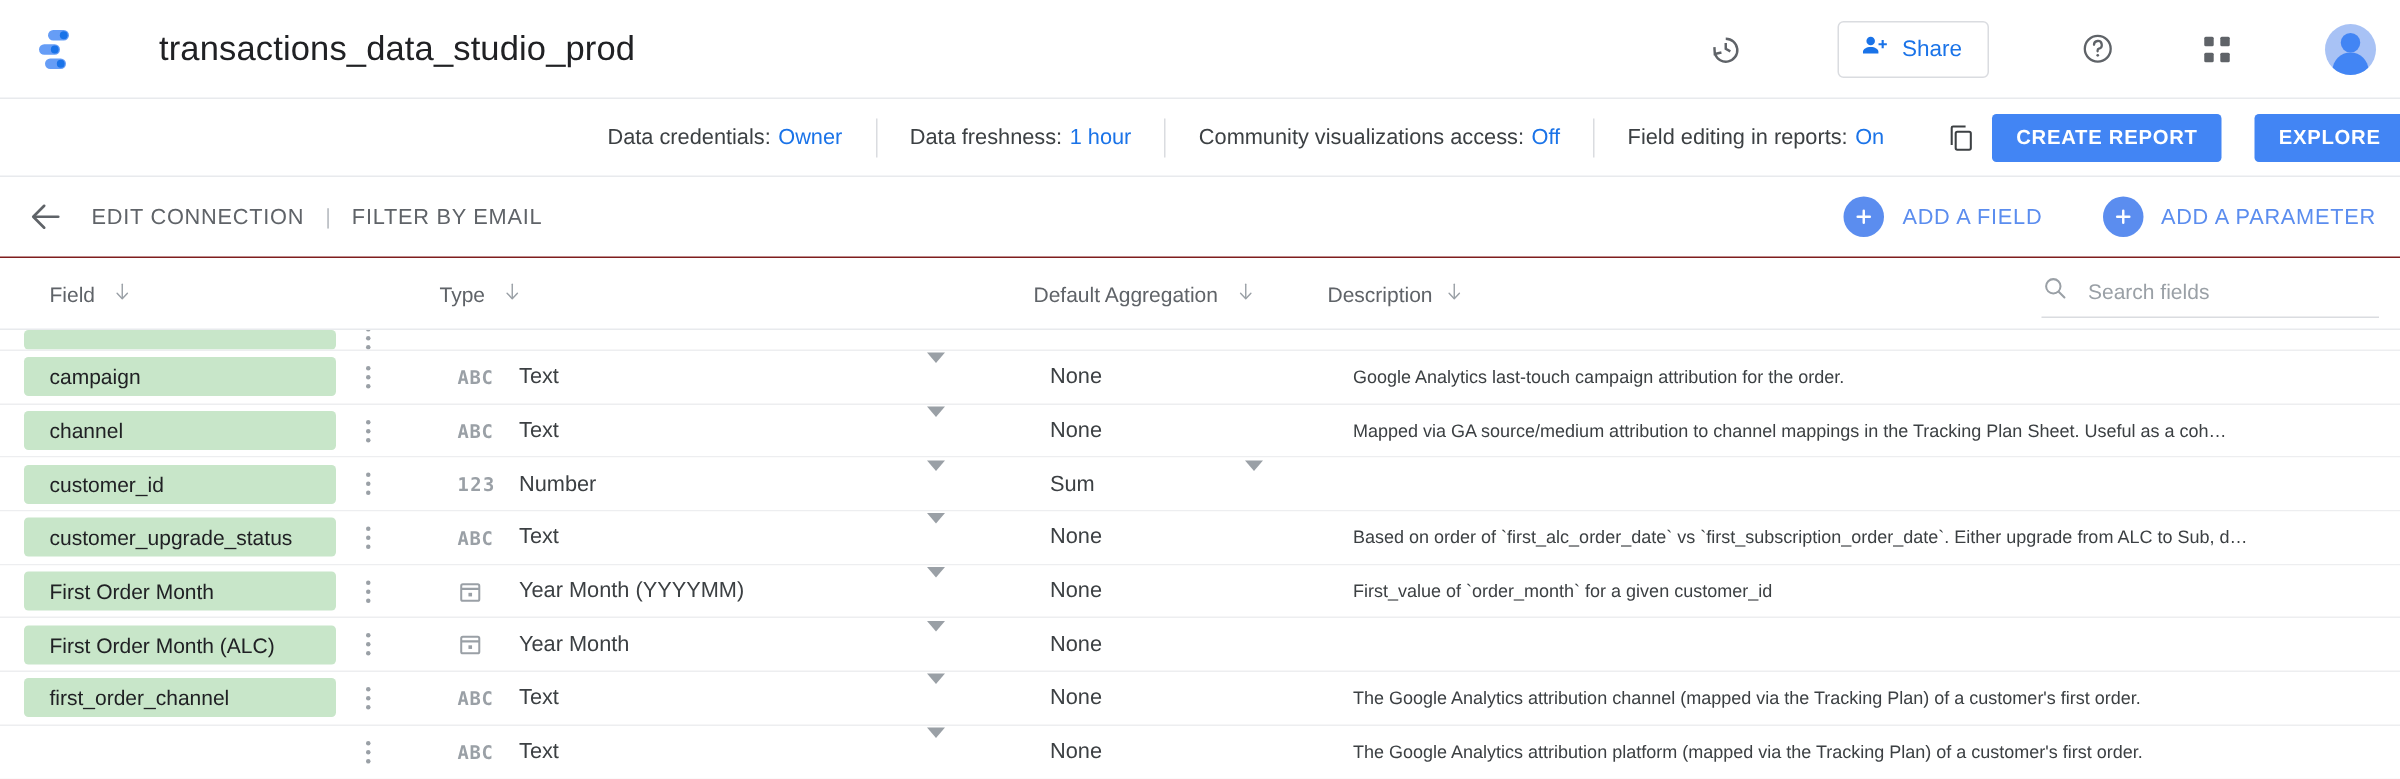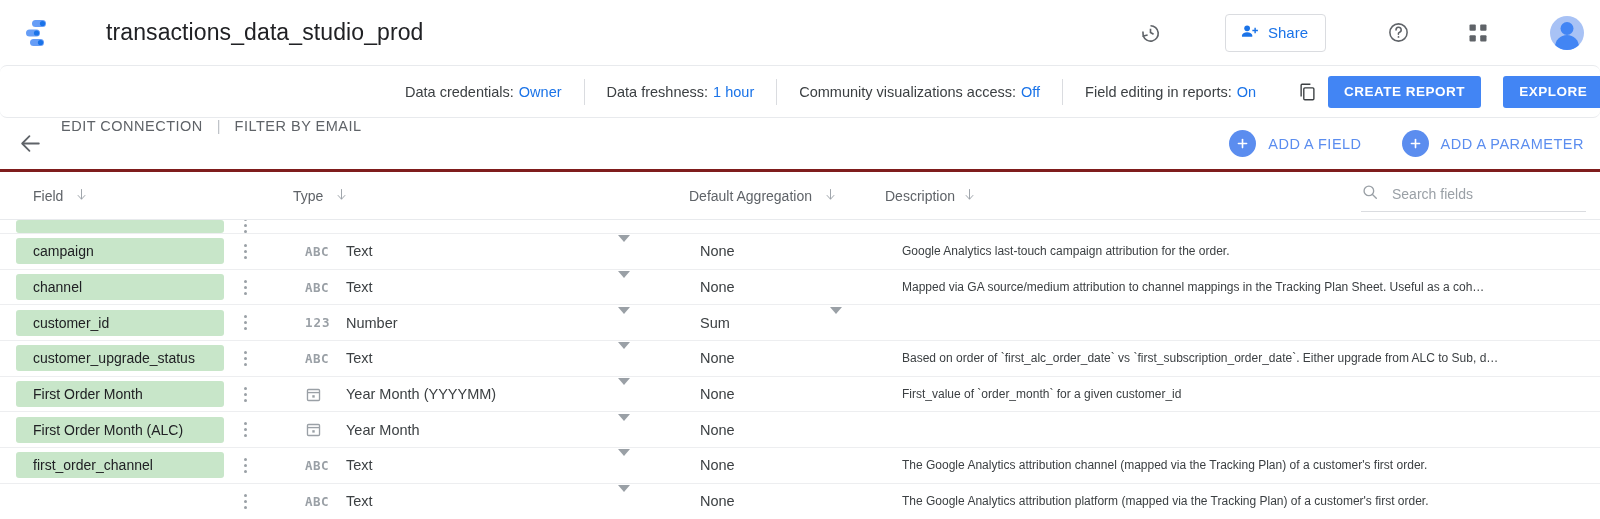--- a/index.html
+++ b/index.html
@@ -46,44 +46,44 @@
   .avatar::after {
     content:""; position:absolute; width:24px; height:16px;
     border-radius:12px 12px 0 0; background:#4285f4;
     left:50%; bottom:-1px; transform:translateX(-50%);
   }
 
   
   .infobar {
     height: 53px; display: flex; align-items: center;
     border-top: 1px solid #e8eaed; border-bottom: 1px solid #e8eaed;
-    background: #fff; padding: 0 14px 0 0; border-radius: 7px;
+    background: #fff; padding: 0 14px 0 0;
   }
   .info-spacer-left { width: 383px; flex: 0 0 383px; }
   .info-item {
     font-size: 14.5px; color: #3c4043; white-space: nowrap;
     padding: 0 22px; display: flex; align-items: center; gap: 5px;
   }
   .info-item .val { color: #1a73e8; cursor: pointer; }
   .info-sep { width: 1px; height: 26px; background: #dadce0; flex: 0 0 1px; }
   .copy-icon { margin: 0 10px 0 18px; cursor: pointer; color:#3c4043;
                display:flex; align-items:center; }
   .btn-blue {
     height: 32px; padding: 0 16px; background: #4285f4; color: #fff;
     border: none; border-radius: 3px; font-size: 13.5px; font-weight: 600;
     letter-spacing: .5px; cursor: pointer; font-family: inherit;
     display: flex; align-items: center; white-space: nowrap;
   }
   .btn-blue + .btn-blue { margin-left: 22px; }
 
   
   .actionbar {
-    height: 54px; display: flex; 
+    height: 54px; display: flex; align-items: center;
     padding: 0 16px 0 18px; background: #fff;
-    border-bottom: 3px solid #7f1d1d;
+    border-bottom: 1px solid #7f1d1d;
   }
   .back-arrow { color: #5f6368; cursor: pointer; display:flex; align-items:center;
                 margin-right: 18px; }
   .ab-link {
     font-size: 14.5px; color: #5f6368; letter-spacing: .5px;
     cursor: pointer; white-space: nowrap;
   }
   .ab-sep { color: #bdc1c6; margin: 0 14px; font-size: 14.5px; }
   .ab-spacer { flex: 1 1 auto; }
   .add-btn {

